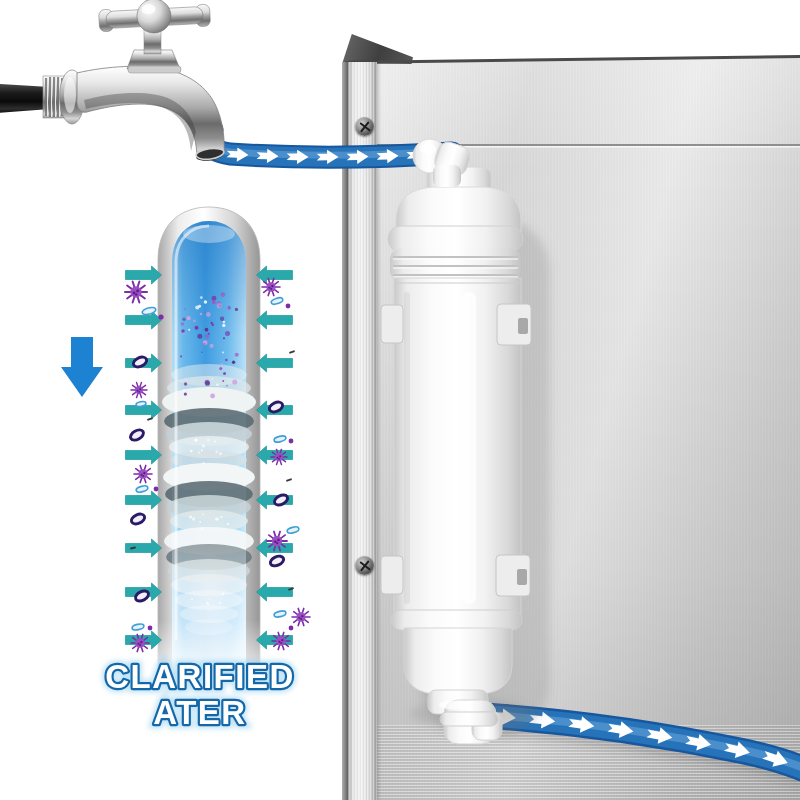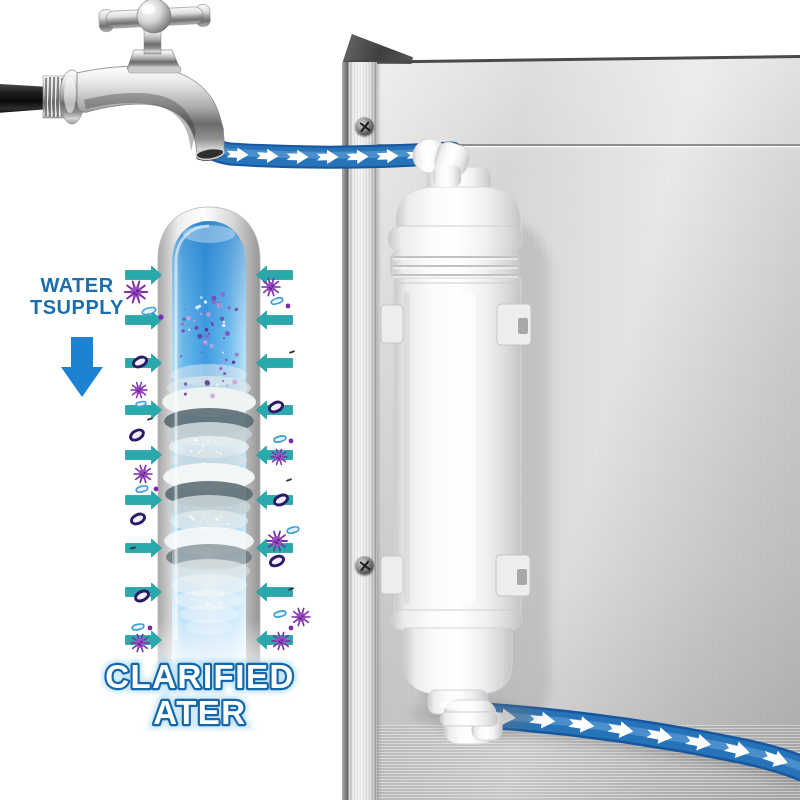--- a/index.html
+++ b/index.html
@@ -610,17 +610,13 @@
         <text x="200" y="688">CLARIFIED</text>
         <text x="200" y="724">ATER</text>
       </g>
       <g stroke="#1467a8" stroke-width="4.4" fill="#ffffff" paint-order="stroke" stroke-linejoin="round">
         <text x="200" y="688">CLARIFIED</text>
         <text x="200" y="724">ATER</text>
       </g>
     </g>
   </svg>
 
-  <div class="supply-label">
-    <div>WATER</div>
-    <div>TSUPPLY</div>
-  </div>
 </div>
 
 </body></html>

